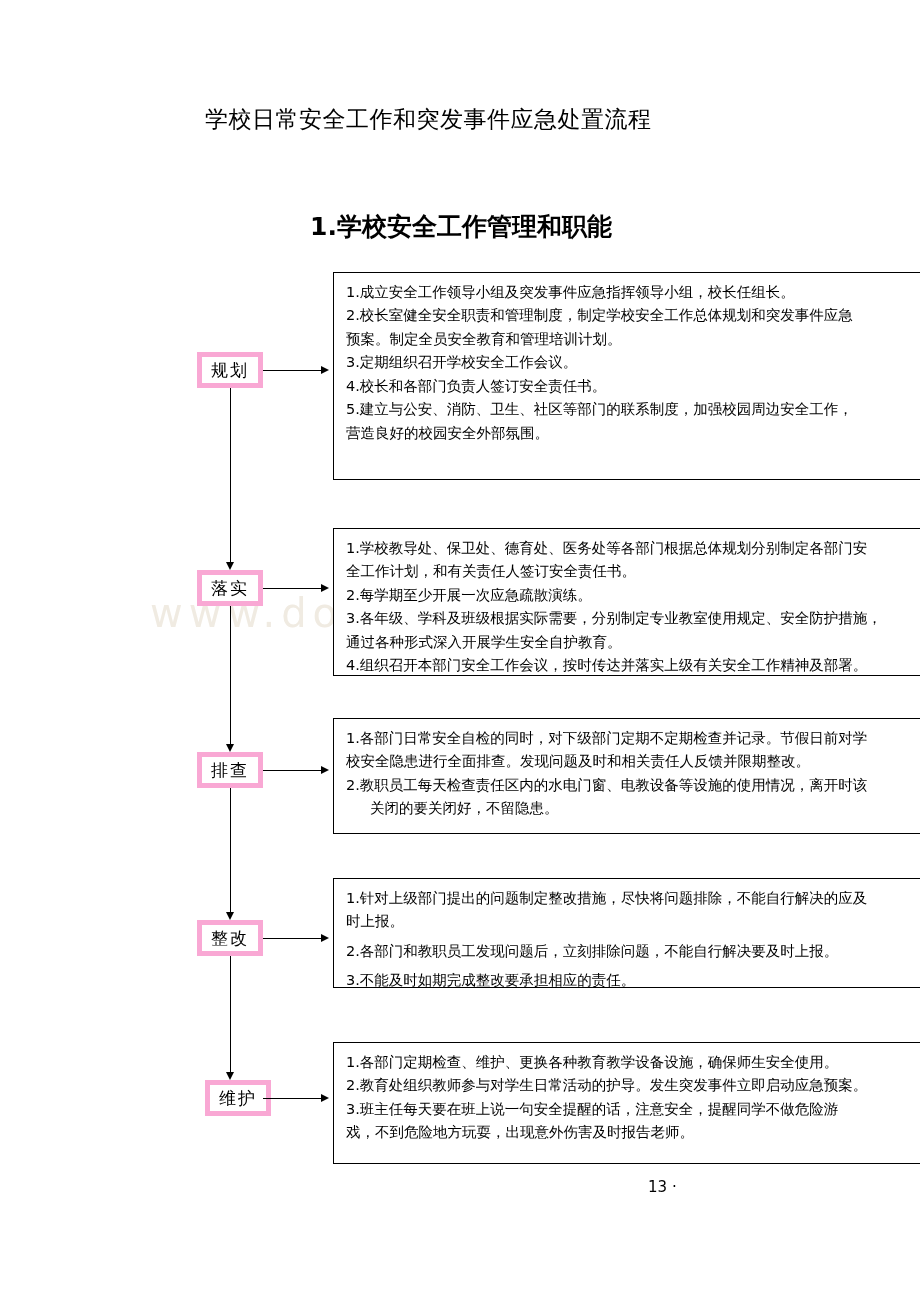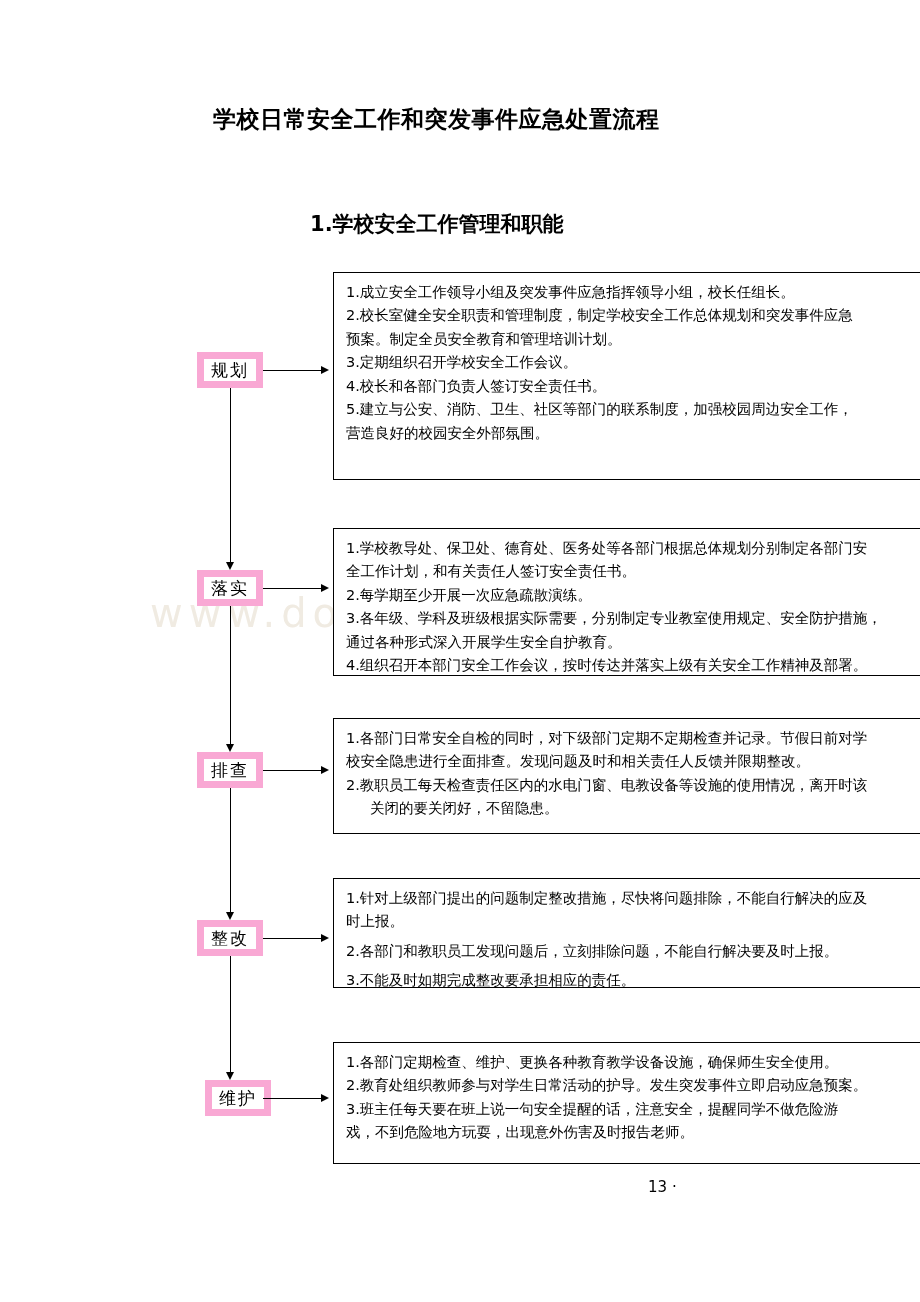--- a/index.html
+++ b/index.html
@@ -14,53 +14,53 @@
   #page {
     position: relative;
     width: 920px;
     height: 1302px;
     overflow: hidden;
     background: #ffffff;
   }
 
   .doc-title {
     position: absolute;
-    left: 213px;
+    left: 205px;
     top: 104px;
     font-size: 23px;
-    font-weight: 700;
+    font-weight: 400;
     letter-spacing: 0.5px;
     white-space: nowrap;
   }
   .sec-title {
     position: absolute;
     left: 270px;
     top: 160px;
     font-size: 20px;
     font-weight: 700;
     white-space: nowrap;
   }
   .sub-title {
     position: absolute;
     left: 310px;
     top: 210px;
-    font-size: 21px;
+    font-size: 25px;
     font-weight: 700;
     white-space: nowrap;
   }
   .sub-title .num {
     font-family: "DejaVu Sans", "Liberation Sans", sans-serif;
   }
 
   
   .stage {
     position: absolute;
     width: 66px;
     height: 36px;
-    border: 7px solid #f9a8d4;
+    border: 5px solid #f9a8d4;
     background: #fff;
     display: flex;
     align-items: center;
     justify-content: center;
     font-size: 17px;
     letter-spacing: 2px;
     box-sizing: border-box;
   }
 
   

